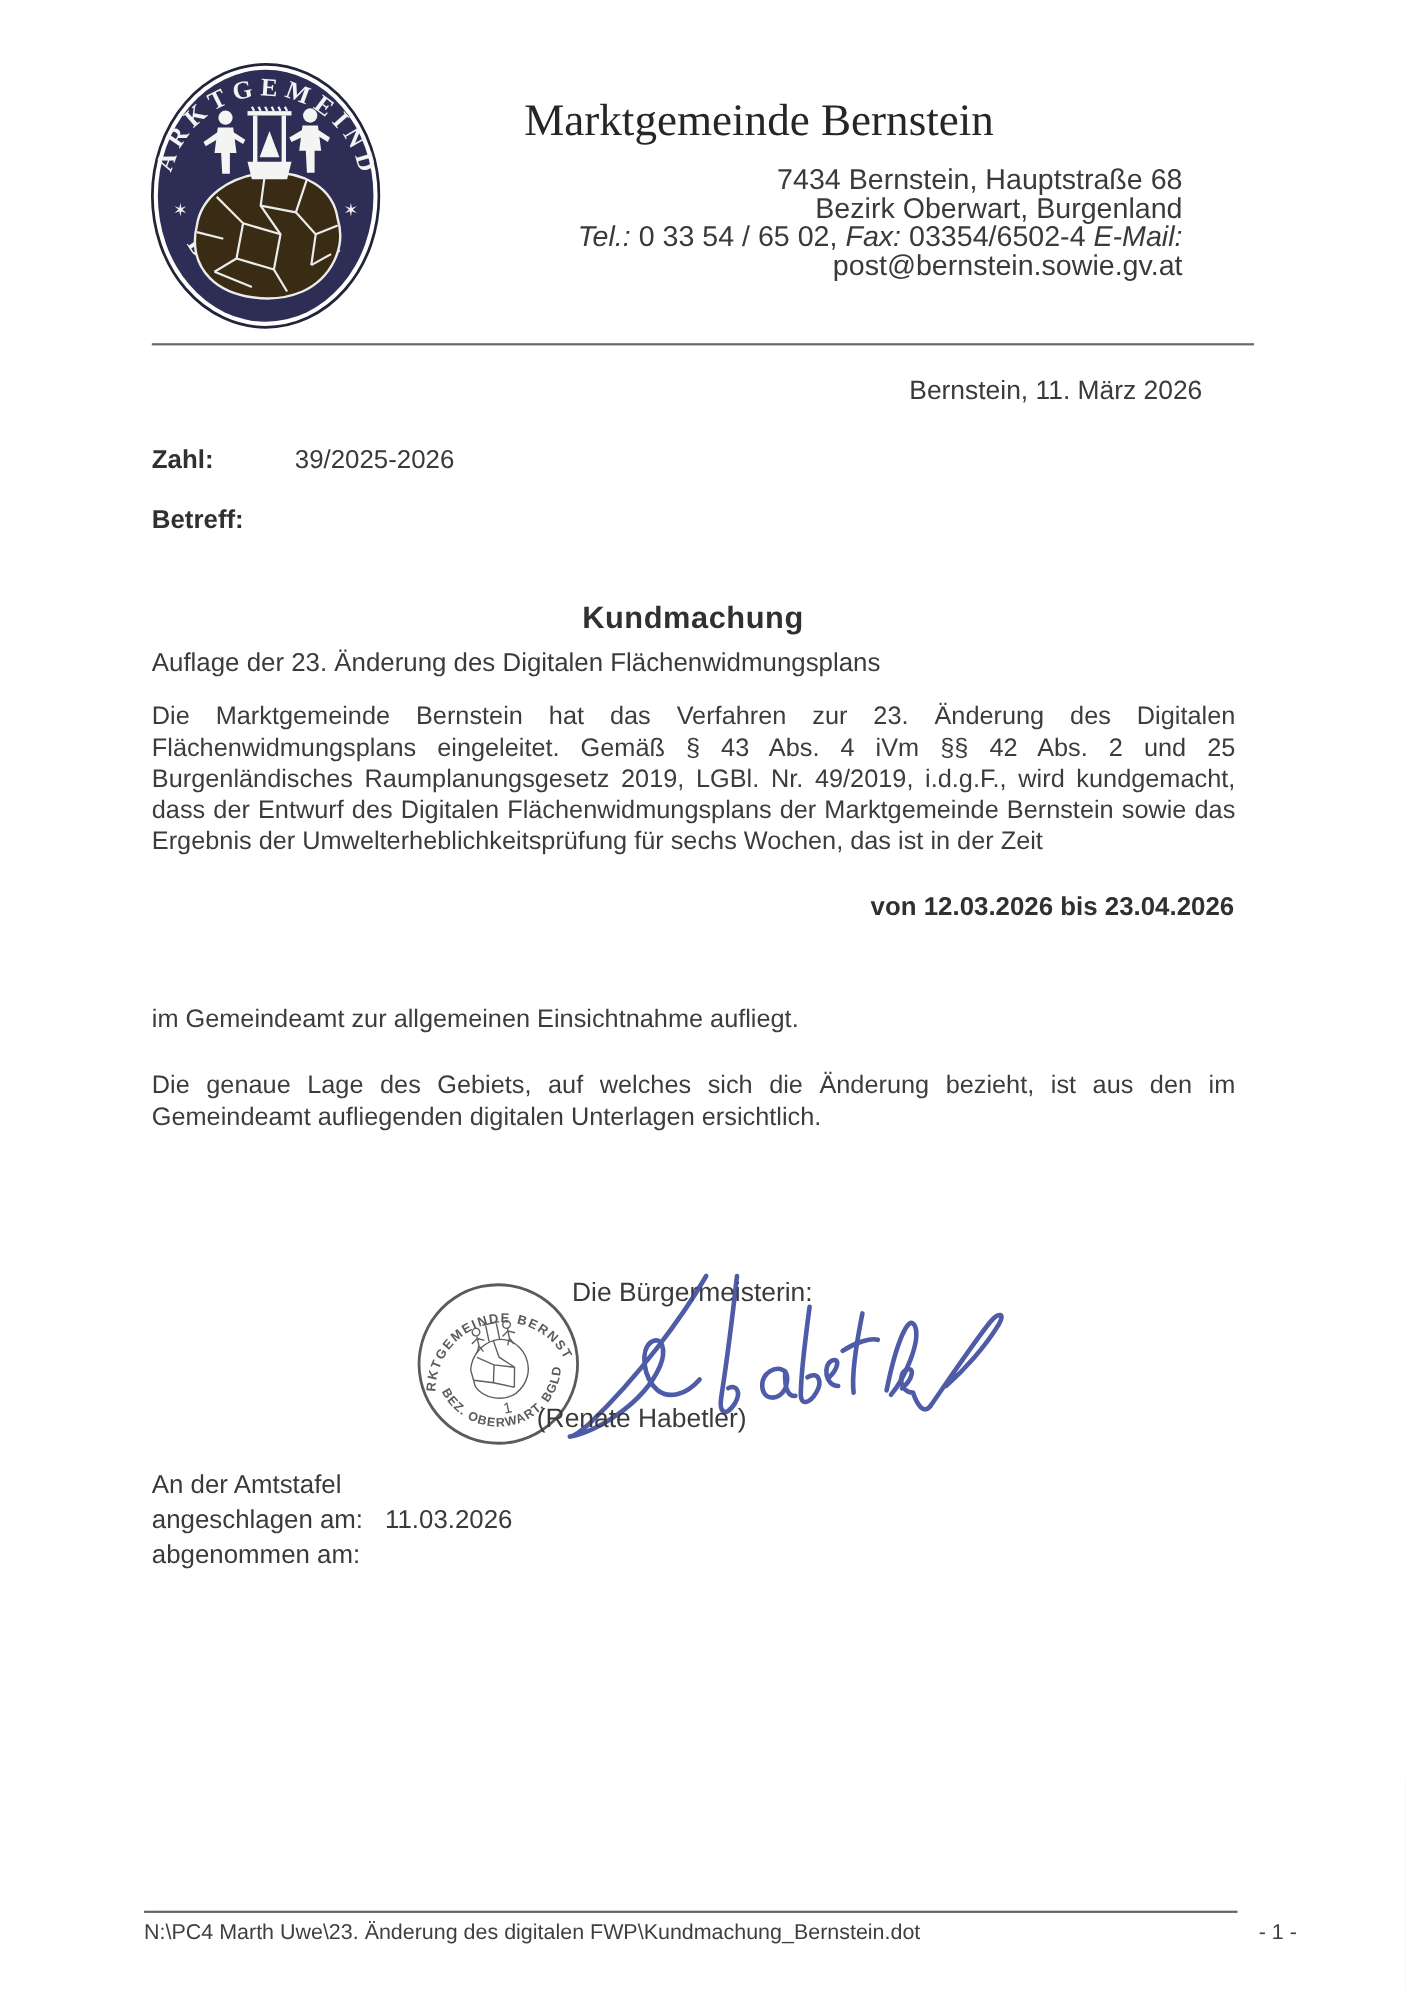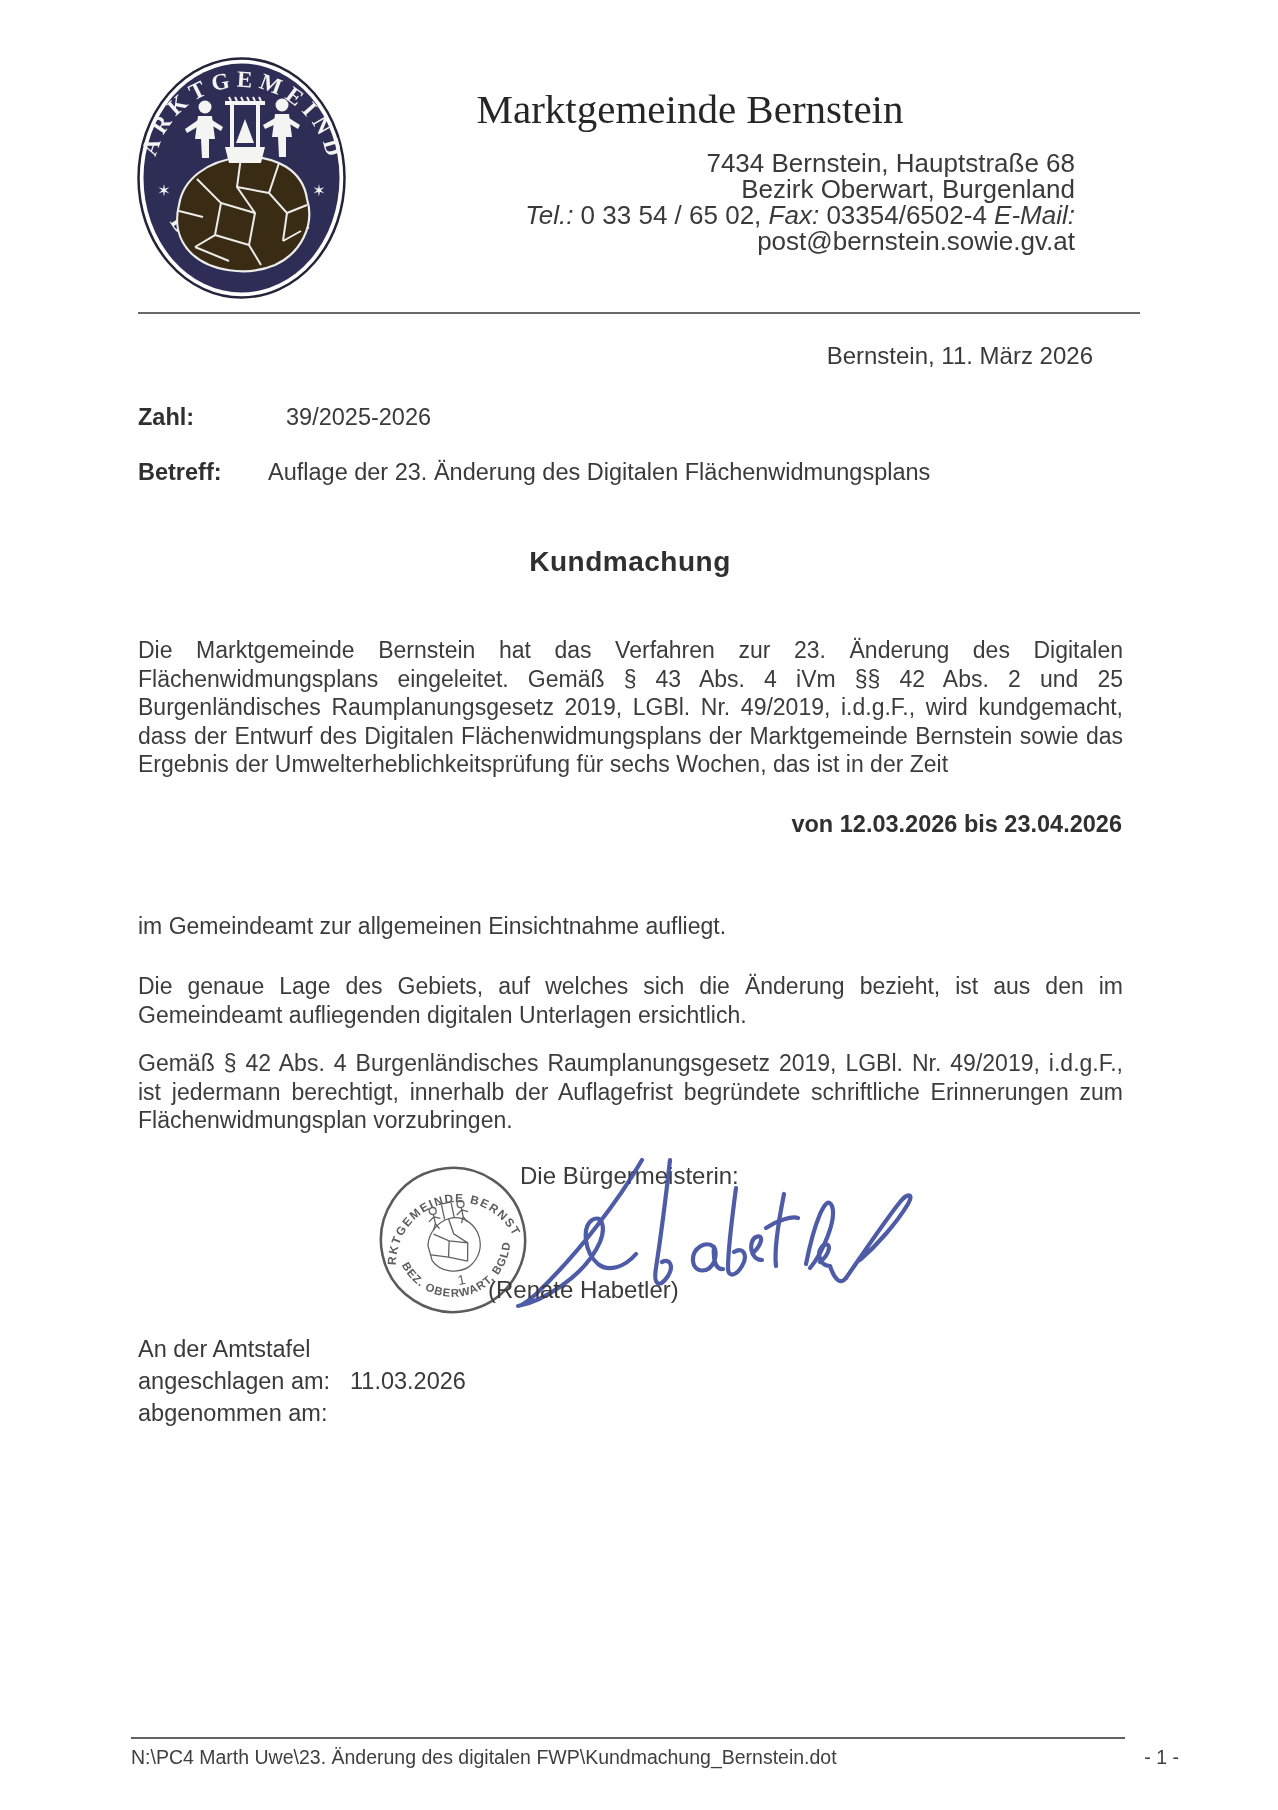--- a/index.html
+++ b/index.html
@@ -24,22 +24,22 @@
   }
   .header-lines{margin-top:18px;font-size:26px;line-height:26px;color:#3a3a3a;text-align:right;}
   .header-lines .it{font-style:italic;margin-top:16px;}
   .website-link{color:#26267e;text-decoration:underline;text-underline-offset:3px;cursor:pointer;}
   .rule-top{left:138px;top:312px;width:1002px;height:2px;background:#4f4f4f;opacity:.85;}
 
   
   .date-line{top:342px;right:185px;font-size:24px;color:#3a3a3a;}
   .meta-row{left:138px;width:984px;display:flex;font-size:23.5px;color:#3a3a3a;}
   .meta-row .label{font-weight:700;color:#303030;width:130px;flex:0 0 130px;}
-  .meta-zahl{top:404px;gap:18px;}
-  .meta-betreff{top:459px;}
+  .meta-zahl{top:404px;}
+  .meta-betreff{top:459px;flex-direction:column;}
 
   
   .doc-heading{
     left:138px;top:546px;width:984px;text-align:center;
     font-size:28px;font-weight:700;color:#303030;letter-spacing:.5px;
   }
   .para{
     left:138px;width:985px;
     font-size:23px;line-height:28.6px;color:#3c3c3c;
     text-align:justify;
@@ -152,21 +152,20 @@
     <span class="label">Betreff:</span>
     <span>Auflage der 23. Änderung des Digitalen Flächenwidmungsplans</span>
   </div>
 
   <div class="abs doc-heading">Kundmachung</div>
 
   <p class="abs para p1">Die Marktgemeinde Bernstein hat das Verfahren zur 23. Änderung des Digitalen Flächenwidmungsplans eingeleitet. Gemäß § 43 Abs. 4 iVm §§ 42 Abs. 2 und 25 Burgenländisches Raumplanungsgesetz 2019, LGBl. Nr. 49/2019, i.d.g.F., wird kundgemacht, dass der Entwurf des Digitalen Flächenwidmungsplans der Marktgemeinde Bernstein sowie das Ergebnis der Umwelterheblichkeitsprüfung für sechs Wochen, das ist in der Zeit</p>
   <div class="abs date-range">von 12.03.2026 bis 23.04.2026</div>
   <p class="abs para p2">im Gemeindeamt zur allgemeinen Einsichtnahme aufliegt.</p>
   <p class="abs para p3">Die genaue Lage des Gebiets, auf welches sich die Änderung bezieht, ist aus den im Gemeindeamt aufliegenden digitalen Unterlagen ersichtlich.</p>
-  <p class="abs para p4">Gemäß § 42 Abs. 4 Burgenländisches Raumplanungsgesetz 2019, LGBl. Nr. 49/2019, i.d.g.F., ist jedermann berechtigt, innerhalb der Auflagefrist begründete schriftliche Erinnerungen zum Flächenwidmungsplan vorzubringen.</p>
 
   <svg class="abs stamp" viewBox="0 0 156 156">
     <defs>
       <path id="stampTopArc" d="M 16 92 A 63 63 0 0 1 140 92" fill="none"></path>
       <path id="stampBotArc" d="M 23 96 A 58 58 0 0 0 133 96" fill="none"></path>
     </defs>
     <circle cx="78" cy="78" r="73" fill="none" stroke="#454545" stroke-width="2.6"></circle>
     <text font-size="12" font-weight="700" fill="#454545" letter-spacing="1.6" font-family="Liberation Sans, sans-serif">
       <textPath href="#stampTopArc" startOffset="50%" text-anchor="middle">MARKTGEMEINDE BERNSTEIN</textPath>
     </text>

